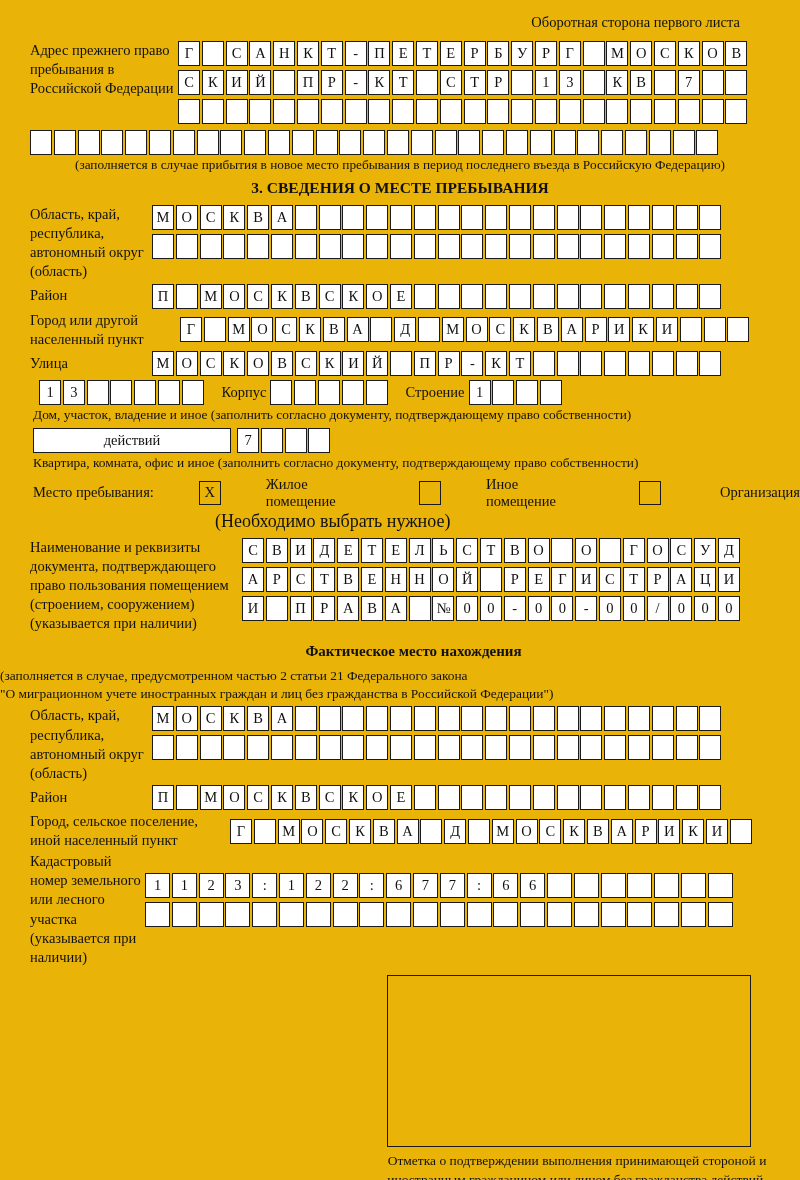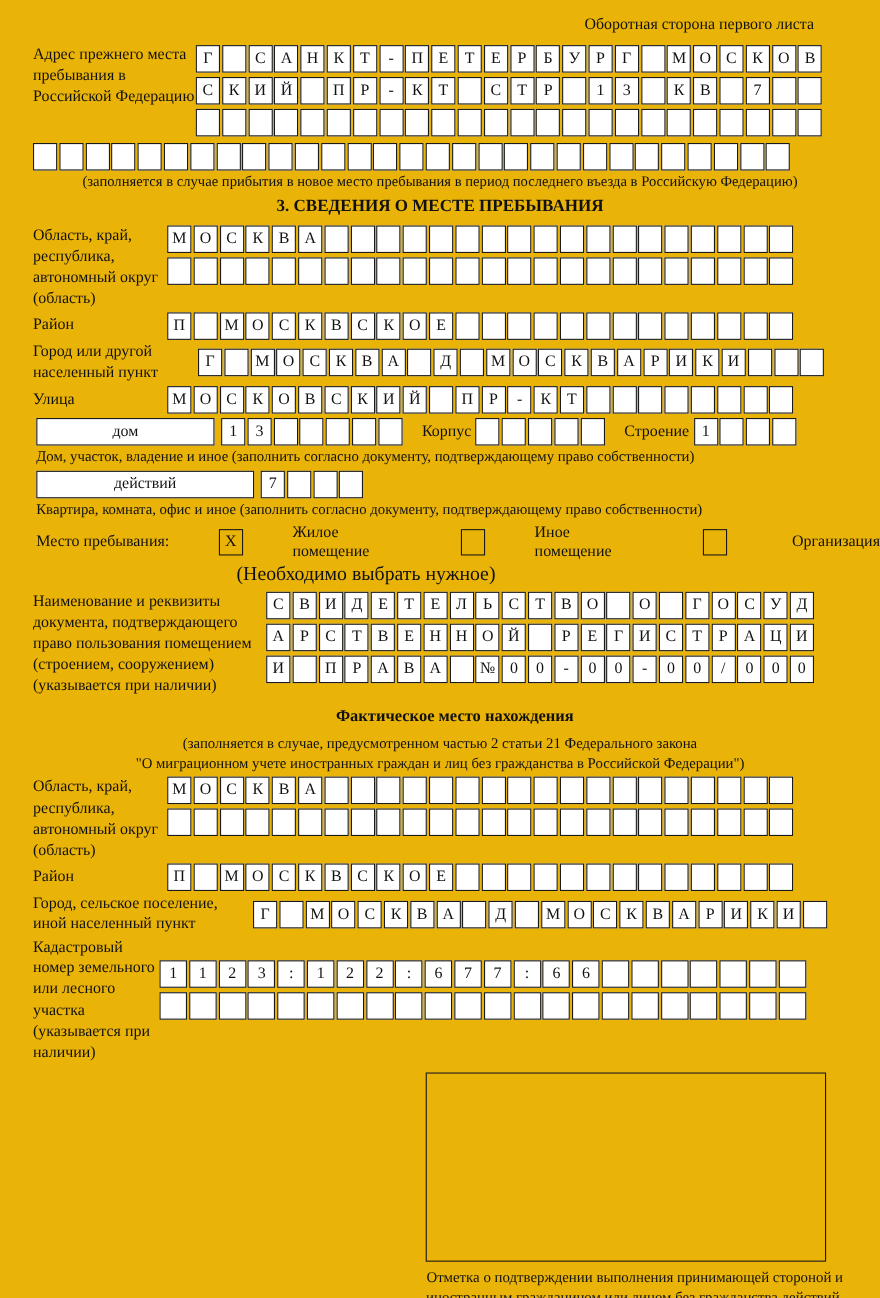--- a/index.html
+++ b/index.html
@@ -33,35 +33,35 @@
   .gap6{ width:6px; flex:none; } .gap12{ width:12px; flex:none; }
   .inlinelabel{ flex:none; padding:0 4px; }
   .smallcap{ font-size:13.4px; margin:0 0 5px 33px; }
   .checkbox{
     width:20px;height:22px;border:1.6px solid #1a1a1a;display:inline-flex;
     align-items:center;justify-content:center;flex:none;margin:0 10px 0 10px;
     font-size:14.5px;
   }
   .choosenote{ font-size:18px; margin:1px 0 6px 215px; }
   .fact-title{ text-align:center; font-weight:bold; font-size:15px; margin:10px 0 8px 0;padding-left:27px; }
-  .fact-note{ text-align:center; font-size:13.4px; margin:0 0 2px 0; }
+  .fact-note{ text-align:left; font-size:13.4px; margin:0 0 2px 0; }
   .cad-offset{ margin-top:21px; }
   .bigbox{ margin:8px 0 0 387px; width:362px; height:170px; border:1.8px solid #1a1a1a; }
   .confcap{ margin:5px 0 0 362px; width:430px; text-align:center; font-size:13.5px; line-height:1.38; }
   .mb2{ margin-bottom:2px; } .mb4{ margin-bottom:4px; }
 </style>
 </head>
 <body>
 
 <div class="page">
 
   <div class="corner">Оборотная сторона первого листа</div>
 
   <div class="frow mb2" style="margin-top:10px;">
-    <div class="flabel w148">Адрес прежнего места пребывания в Российской Федерацию</div>
+    <div class="flabel w148">Адрес прежнего право пребывания в Российской Федерации</div>
     <div class="cellblock">
       <div class="cellrow">
           <span class="cell">Г</span>
           <span class="cell"></span>
           <span class="cell">С</span>
           <span class="cell">А</span>
           <span class="cell">Н</span>
           <span class="cell">К</span>
           <span class="cell">Т</span>
           <span class="cell">-</span>
@@ -313,21 +313,20 @@
         <span class="cell"></span>
         <span class="cell"></span>
         <span class="cell"></span>
         <span class="cell"></span>
         <span class="cell"></span>
         <span class="cell"></span>
       </div>
   </div>
 
   <div class="frow mb2 center" style="margin-left:33px;">
-    <div class="widebox housebox">дом</div>
     <div class="gap6"></div>
     <div class="cellrow" style="margin-bottom:0;">
         <span class="cell">1</span>
         <span class="cell">3</span>
         <span class="cell"></span>
         <span class="cell"></span>
         <span class="cell"></span>
         <span class="cell"></span>
         <span class="cell"></span>
       </div>

